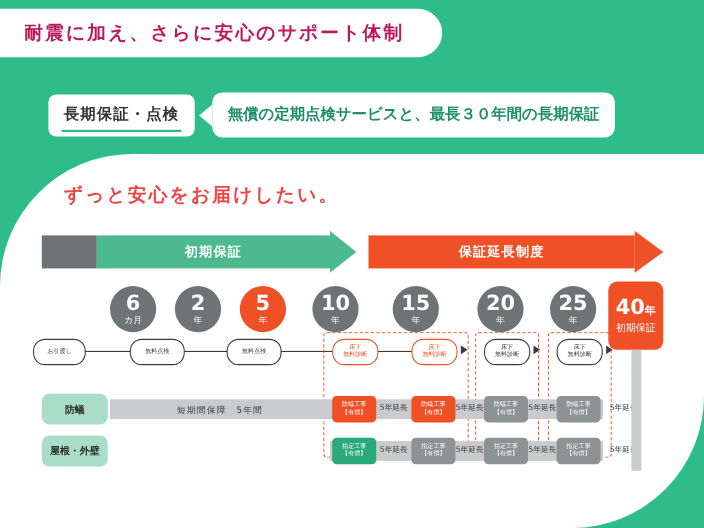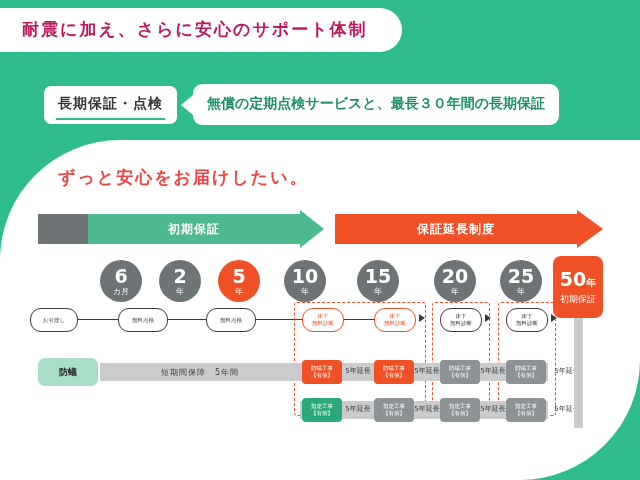--- a/index.html
+++ b/index.html
@@ -216,21 +216,21 @@
     </div>
   </div>
   <div class="mile" style="left:500px">
     <div class="circ">
       <span class="n">25</span>
       <span class="u">年</span>
     </div>
   </div>
 
   <div class="endbox">
-    <span class="n"><span>50</span><i>年</i></span>
+    <span class="n"><span>40</span><i>年</i></span>
     <span class="u">初期保証</span>
   </div>
 
   <div class="insp">
     <div class="iline" style="left:75px;width:45px"></div>
     <div class="iline" style="left:164px;width:45px"></div>
     <div class="iline" style="left:253px;width:50px"></div>
     <div class="iline" style="left:340px;width:35px"></div>
 
     <div class="ipill" style="left:30px;width:46px">
@@ -302,20 +302,21 @@
       <span>防蟻工事</span>
       <span>【有償】</span>
     </div>
     <div class="ext" style="left:552px;width:30px">
       <span>5年</span>
       <span>延長</span>
     </div>
   </div>
 
   <div class="row row-r2">
+    <div class="rtab">屋根・外壁</div>
     <div class="rbar" style="left:300px;width:248px"></div>
 
     <div class="wblock gr" style="left:302px;width:40px">
       <span>指定工事</span>
       <span>【有償】</span>
     </div>
     <div class="ext" style="left:344px;width:28px">
       <span>5年</span>
       <span>延長</span>
     </div>

